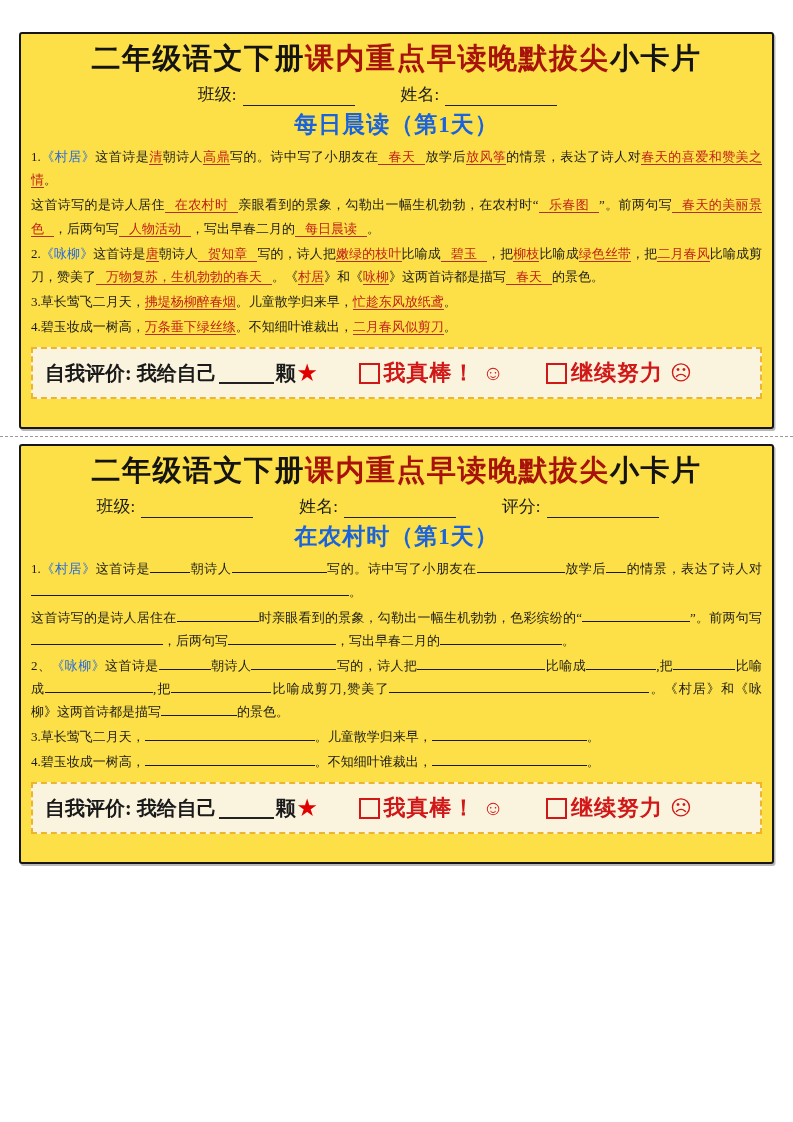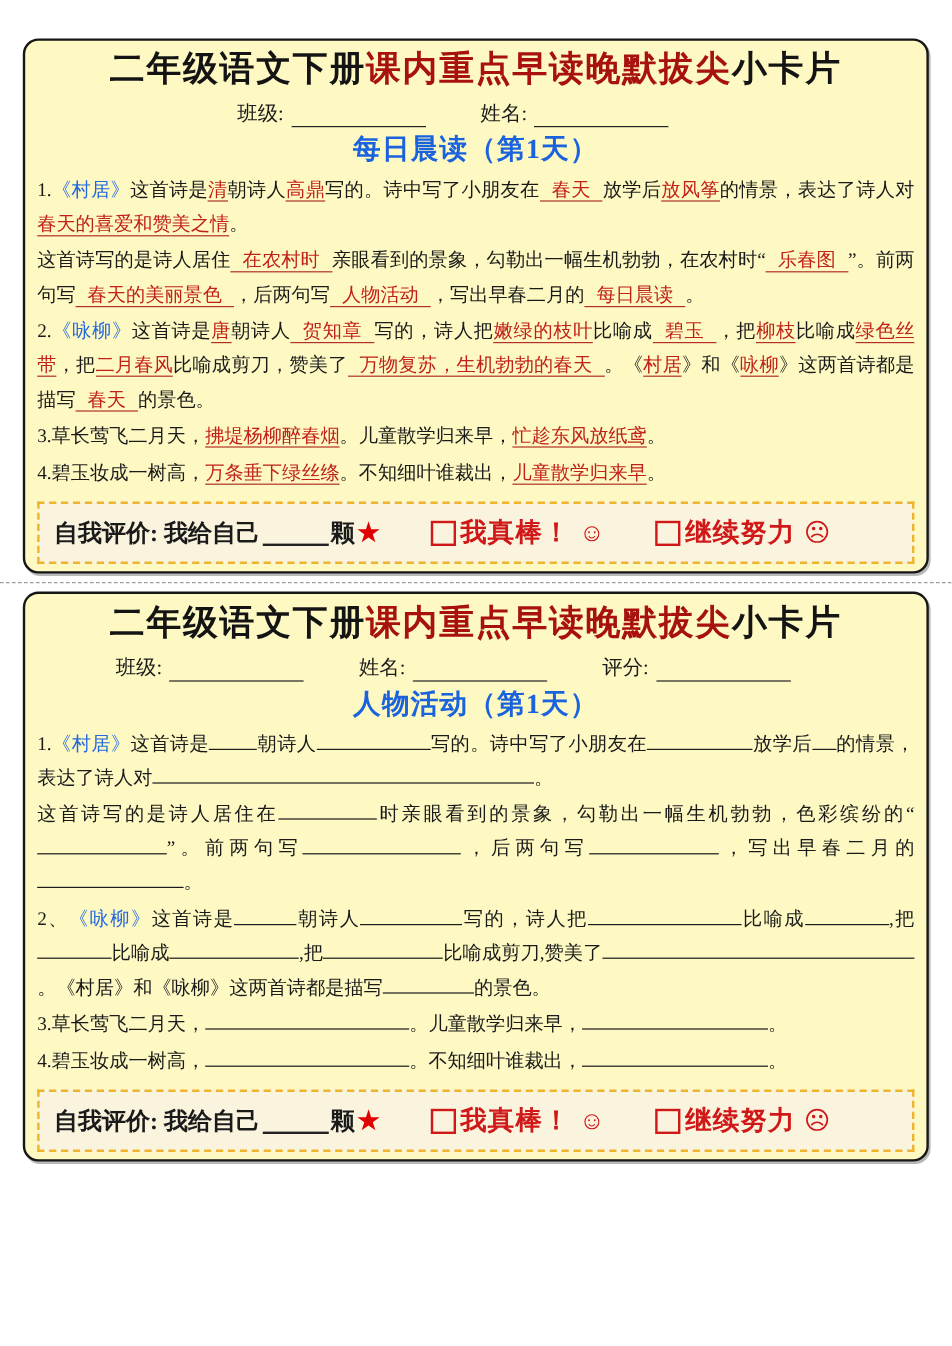--- a/index.html
+++ b/index.html
@@ -2,41 +2,41 @@
 <html><head>
 <meta charset="utf-8">
 <style>
   html,body{margin:0;padding:0;}
   body{
     width:793px;height:1122px;background:#ffffff;
     font-family:"Liberation Serif", serif;color:#1a1a1a;
     overflow:hidden;
   }
   .card{
-    margin:0 19px;border:2.5px solid #161616;border-radius:13px;
-    padding:5px 10px 6px;background:#fef9c3;
+    margin:0 19px;border:2.5px solid #161616;border-radius:3px;
+    padding:5px 10px 28px;background:#fde047;
     box-shadow:1.5px 2px 0 rgba(0,0,0,0.28);
   }
   .card:first-of-type{margin-top:32px;}
   .divider{border-top:1.5px dashed #9a9a9a;margin:7px 0;}
   .card-title{
     text-align:center;font-size:29px;font-weight:900;
     letter-spacing:1.5px;line-height:1.35;white-space:nowrap;
   }
   .tk{color:#141414;}
   .tr{color:#a8120c;}
   .fields{display:flex;align-items:flex-end;font-size:17px;margin:5px 0 2px;padding-left:8px;justify-content:center;}
   .field{display:flex;align-items:flex-end;margin-right:46px;}
   .flabel{white-space:nowrap;}
   .fline{display:inline-block;width:112px;border-bottom:1.6px solid #222;height:1.05em;margin-left:6px;}
   .heading{
     text-align:center;font-size:23px;font-weight:800;color:#1a63dd;
     letter-spacing:1px;margin:3px 0 5px;
   }
-  .body{font-size:16px;line-height:1.78;text-align:justify;}
+  .body{font-size:13px;line-height:1.78;text-align:justify;}
   .para{margin-top:2px;}
   .ans{color:#c0211a;border-bottom:1.5px solid #b23028;}
   .pad{padding-left:10px;padding-right:10px;}
   .book{color:#2468e0;}
   .blank{display:inline-block;border-bottom:1.6px solid #1a1a1a;height:1em;vertical-align:baseline;}
   .eval{
     margin-top:9px;border:2px dashed #eeb42d;background:#faf4df;
     padding:9px 12px;display:flex;align-items:center;
     font-size:20px;font-weight:700;white-space:nowrap;
   }
@@ -61,21 +61,21 @@
         <span class="flabel">姓名:</span>
         <span class="fline"></span>
       </span>
     </div>
   <div class="heading">每日晨读（第1天）</div>
   <div class="body">
       <div class="para"><span>1.</span><span class="book">《村居》</span><span>这首诗是</span><span class="ans">清</span><span>朝诗人</span><span class="ans">高鼎</span><span>写的。诗中写了小朋友在</span><span class="ans pad">春天</span><span>放学后</span><span class="ans">放风筝</span><span>的情景，表达了诗人对</span><span class="ans">春天的喜爱和赞美之情</span><span>。</span></div>
       <div class="para"><span>这首诗写的是诗人居住</span><span class="ans pad">在农村时</span><span>亲眼看到的景象，勾勒出一幅生机勃勃，在农村时“</span><span class="ans pad">乐春图</span><span>”。前两句写</span><span class="ans pad">春天的美丽景色</span><span>，后两句写</span><span class="ans pad">人物活动</span><span>，写出早春二月的</span><span class="ans pad">每日晨读</span><span>。</span></div>
       <div class="para"><span>2.</span><span class="book">《咏柳》</span><span>这首诗是</span><span class="ans">唐</span><span>朝诗人</span><span class="ans pad">贺知章</span><span>写的，诗人把</span><span class="ans">嫩绿的枝叶</span><span>比喻成</span><span class="ans pad">碧玉</span><span>，把</span><span class="ans">柳枝</span><span>比喻成</span><span class="ans">绿色丝带</span><span>，把</span><span class="ans">二月春风</span><span>比喻成剪刀，赞美了</span><span class="ans pad">万物复苏，生机勃勃的春天</span><span>。《</span><span class="ans">村居</span><span>》和《</span><span class="ans">咏柳</span><span>》这两首诗都是描写</span><span class="ans pad">春天</span><span>的景色。</span></div>
       <div class="para"><span>3.草长莺飞二月天，</span><span class="ans">拂堤杨柳醉春烟</span><span>。儿童散学归来早，</span><span class="ans">忙趁东风放纸鸢</span><span>。</span></div>
-      <div class="para"><span>4.碧玉妆成一树高，</span><span class="ans">万条垂下绿丝绦</span><span>。不知细叶谁裁出，</span><span class="ans">儿童散学归来早</span><span>。</span></div>
+      <div class="para"><span>4.碧玉妆成一树高，</span><span class="ans">万条垂下绿丝绦</span><span>。不知细叶谁裁出，</span><span class="ans">二月春风似剪刀</span><span>。</span></div>
     </div>
   <div class="eval">
       <span>自我评价: 我给自己</span>
       <span class="ev-blank"></span>
       <span>颗</span>
       <span class="star">★</span>
       <span class="opt">
         <span class="cbox"></span>
         <span class="ev-red">我真棒！</span>
         <span class="face">☺</span>
@@ -99,21 +99,21 @@
       </span>
       <span class="field">
         <span class="flabel">姓名:</span>
         <span class="fline"></span>
       </span>
       <span class="field">
         <span class="flabel">评分:</span>
         <span class="fline"></span>
       </span>
     </div>
-  <div class="heading">人物活动（第1天）</div>
+  <div class="heading">在农村时（第1天）</div>
   <div class="body">
       <div class="para"><span>1.</span><span class="book">《村居》</span><span>这首诗是</span><span class="blank" style="width: 40px;"></span><span>朝诗人</span><span class="blank" style="width: 95px;"></span><span>写的。诗中写了小朋友在</span><span class="blank" style="width: 88px;"></span><span>放学后</span><span class="blank" style="width: 20px;"></span><span>的情景，表达了诗人对</span><span class="blank" style="width: 318px;"></span><span>。</span></div>
       <div class="para"><span>这首诗写的是诗人居住在</span><span class="blank" style="width: 82px;"></span><span>时亲眼看到的景象，勾勒出一幅生机勃勃，色彩缤纷的“</span><span class="blank" style="width: 108px;"></span><span>”。前两句写</span><span class="blank" style="width: 132px;"></span><span>，后两句写</span><span class="blank" style="width: 108px;"></span><span>，写出早春二月的</span><span class="blank" style="width: 122px;"></span><span>。</span></div>
       <div class="para"><span>2、</span><span class="book">《咏柳》</span><span>这首诗是</span><span class="blank" style="width: 52px;"></span><span>朝诗人</span><span class="blank" style="width: 85px;"></span><span>写的，诗人把</span><span class="blank" style="width: 128px;"></span><span>比喻成</span><span class="blank" style="width: 70px;"></span><span>,把</span><span class="blank" style="width: 62px;"></span><span>比喻成</span><span class="blank" style="width: 108px;"></span><span>,把</span><span class="blank" style="width: 100px;"></span><span>比喻成剪刀,赞美了</span><span class="blank" style="width: 260px;"></span><span>。《村居》和《咏柳》这两首诗都是描写</span><span class="blank" style="width: 76px;"></span><span>的景色。</span></div>
       <div class="para"><span>3.草长莺飞二月天，</span><span class="blank" style="width: 170px;"></span><span>。儿童散学归来早，</span><span class="blank" style="width: 155px;"></span><span>。</span></div>
       <div class="para"><span>4.碧玉妆成一树高，</span><span class="blank" style="width: 170px;"></span><span>。不知细叶谁裁出，</span><span class="blank" style="width: 155px;"></span><span>。</span></div>
     </div>
   <div class="eval">
       <span>自我评价: 我给自己</span>
       <span class="ev-blank"></span>

